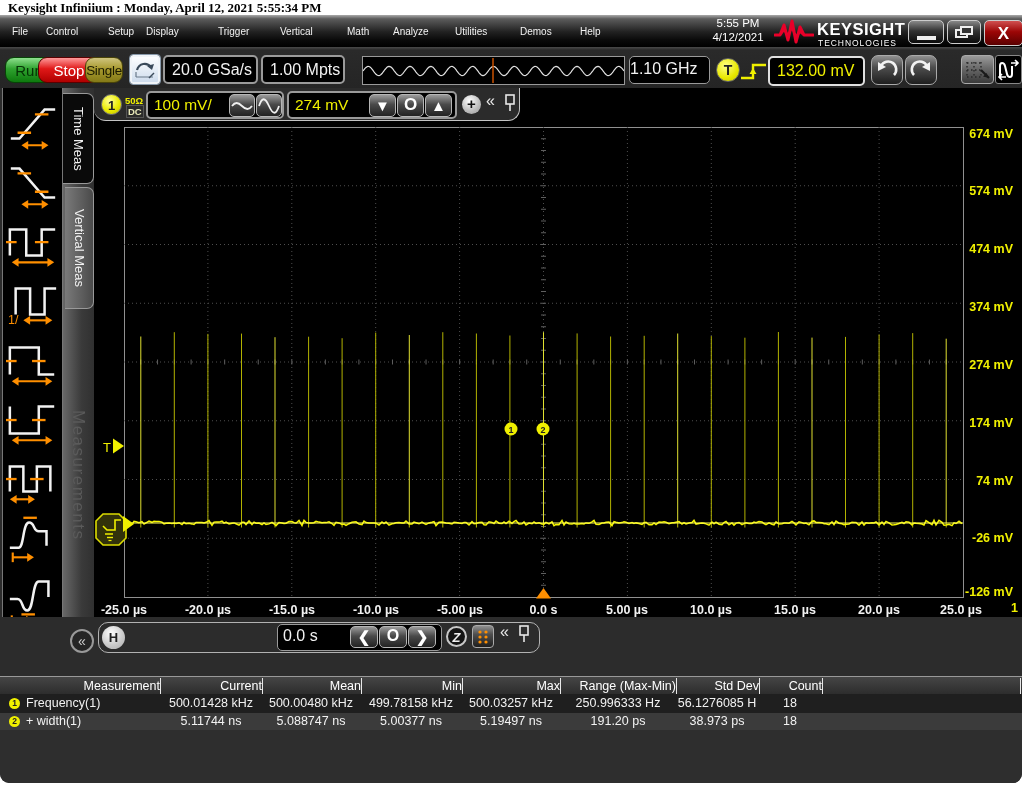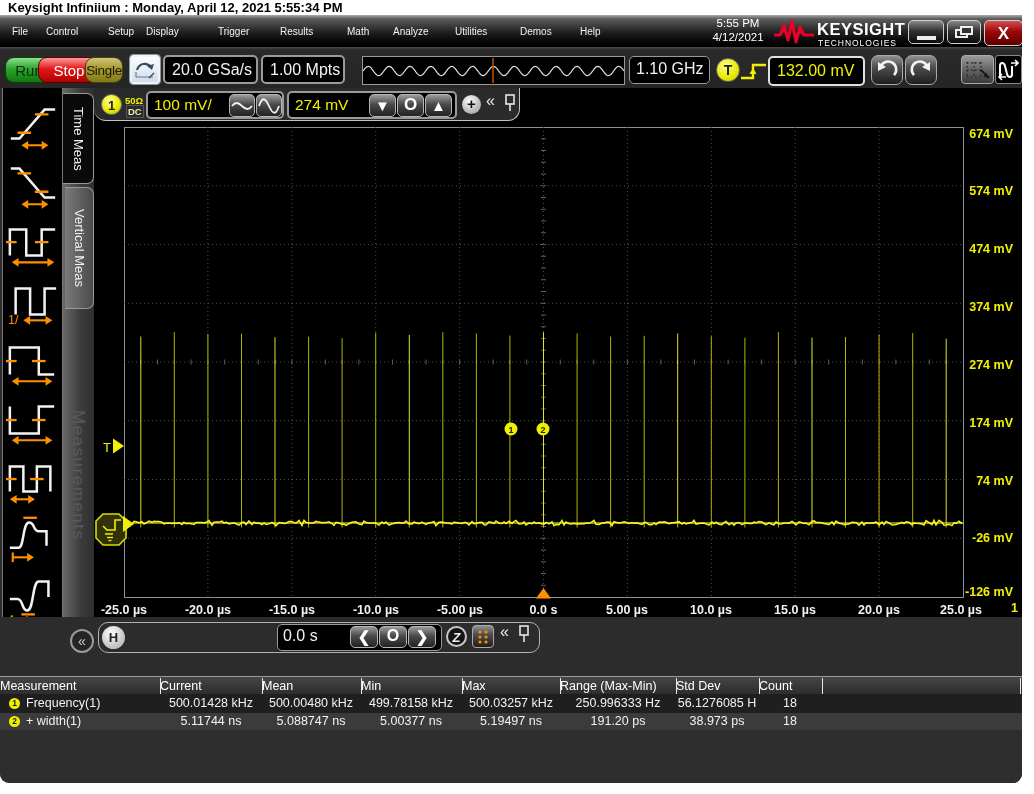--- a/index.html
+++ b/index.html
@@ -1,16 +1,16 @@
 <!DOCTYPE html>
 <html><head><meta charset="utf-8"><style>
 *{margin:0;padding:0;box-sizing:border-box}
 html,body{width:1034px;height:794px;background:#fff;overflow:hidden;font-family:"Liberation Sans",sans-serif}
 .abs{position:absolute}
-#titlebar{position:absolute;left:0;top:0;width:1034px;height:15px;background:#fff;color:#000;font-family:Liberation Sans, sans-serif;font-size:13px;font-weight:bold;line-height:15px;padding-left:8px;white-space:nowrap}
+#titlebar{position:absolute;left:0;top:0;width:1034px;height:15px;background:#fff;color:#000;font-family:Liberation Serif, serif;font-size:13px;font-weight:bold;line-height:15px;padding-left:8px;white-space:nowrap}
 #app{position:absolute;left:0;top:15px;width:1022px;height:768px;background:#2c2c2c;border-radius:0 0 9px 9px;overflow:hidden}
 #menubar{position:absolute;left:0;top:0;width:1022px;height:32px;background:linear-gradient(180deg,#aaa 0%,#5c5c5c 12%,#222 52%,#0a0a0a 78%,#000 100%)}
 .mi{position:absolute;top:0;height:32px;line-height:33px;color:#f2f2f2;font-size:10px}
 #clock{position:absolute;left:704px;top:2px;width:68px;color:#fff;font-size:11.5px;text-align:center;line-height:13.5px}
 .wbtn{position:absolute;top:5px;height:24px;border:1px solid #ccc;border-radius:5px;background:linear-gradient(180deg,#888,#333 45%,#0a0a0a)}
 #toolbar{position:absolute;left:0;top:32px;width:1022px;height:41px;background:linear-gradient(180deg,#4a4a4a 0,#2a2a2a 3px,#252525 100%)}
 .tbtn{position:absolute;top:10px;height:26px;border-radius:9px;font-size:15px;text-align:center;line-height:26px}
 .blackbox{position:absolute;background:#000;border:2px solid #9a9a9a;border-radius:5px;color:#f2f2f2;font-size:16px;white-space:nowrap}
 .gbtn{background:linear-gradient(180deg,#909090,#4e4e4e 40%,#1e1e1e);border:1px solid #aaa;border-radius:5px;position:absolute;display:flex;align-items:center;justify-content:center}
 #sidebar{position:absolute;left:0;top:73px;width:94px;height:566px}
@@ -21,36 +21,36 @@
 #waveregion{position:absolute;left:94px;top:73px;width:928px;height:529px;background:#000}
 #chanpanel{position:absolute;left:0;top:0;width:426px;height:33px;background:#2b2b2b;border-bottom:1.5px solid #c4c4c4;border-right:1.5px solid #c4c4c4;border-radius:0 0 12px 12px}
 .ybox{position:absolute;background:#000;border:2px solid #9a9a9a;border-radius:5px;color:#f0f000;font-size:16px;white-space:nowrap}
 .inbtn{position:absolute;background:linear-gradient(180deg,#9a9a9a,#4a4a4a 45%,#222);border:1px solid #b5b5b5;border-radius:5px;display:flex;align-items:center;justify-content:center;color:#fff}
 .circ{position:absolute;border-radius:50%;text-align:center}
 #hcontrols{position:absolute;left:0;top:602px;width:1022px;height:37px;background:#2c2c2c}
 #hpanel{position:absolute;left:98px;top:5px;width:442px;height:31px;border:1.5px solid #b2b2b2;border-radius:10px}
 #resheader{position:absolute;left:0;top:639px;width:1022px;height:22px;background:linear-gradient(180deg,#777 0,#555 20%,#2e2e2e 60%,#1c1c1c 100%);border-top:1px solid #999}
 #theader{position:absolute;left:0;top:661px;width:1022px;height:18px;background:linear-gradient(180deg,#454545,#2d2d2d);border-top:1px solid #999;color:#fff;font-size:12.5px}
 .hsep{position:absolute;top:1px;width:1px;height:16px;background:#e8e8e8}
-.hcol{position:absolute;top:0;height:18px;line-height:19px;text-align:left}
+.hcol{position:absolute;top:0;height:18px;line-height:19px;text-align:right}
 #row1{position:absolute;left:0;top:679px;width:1022px;height:19px;background:#1f1f1f;color:#f2f2f2;font-size:12.5px}
 #row2{position:absolute;left:0;top:698px;width:1022px;height:17px;background:#3b3b3b;color:#f2f2f2;font-size:12.5px}
 .cell{position:absolute;top:0;text-align:center;line-height:19px;width:100px}
 #filler{position:absolute;left:0;top:715px;width:1022px;height:53px;background:#2e2e2e;border-radius:0 0 9px 9px}
 .numcirc{position:absolute;width:11px;height:11px;border-radius:50%;background:#f0f000;color:#222;font-size:8.5px;font-weight:bold;text-align:center;line-height:11.5px}
 </style></head><body>
 <div id="titlebar">Keysight Infiniium : Monday, April 12, 2021 5:55:34 PM</div>
 <div id="app">
 <div id="menubar">
 <span class="mi" style="left:12px">File</span>
       <span class="mi" style="left:46px">Control</span>
       <span class="mi" style="left:108px">Setup</span>
       <span class="mi" style="left:146px">Display</span>
       <span class="mi" style="left:218px">Trigger</span>
-      <span class="mi" style="left:280px">Results</span>
+      <span class="mi" style="left:280px">Vertical</span>
       <span class="mi" style="left:347px">Math</span>
       <span class="mi" style="left:393px">Analyze</span>
       <span class="mi" style="left:455px">Utilities</span>
       <span class="mi" style="left:520px">Demos</span>
       <span class="mi" style="left:580px">Help</span>
 <div id="clock">5:55 PM<br>4/12/2021</div>
 <div class="abs" style="left:774px;top:3px"><svg width="40" height="28" viewBox="0 0 40 28">
           <path d="M1,17 L6,17 L10,7 L14,22 L18,3 L22,24 L26,9 L30,17 L39,17 L30,17 L26,13 L22,20 L18,8 L14,18 L10,11 L6,17 Z" fill="#e90029" stroke="#e90029" stroke-width="3" stroke-linejoin="round"></path>
         </svg></div>
 <div class="abs" style="left:817px;top:5px;color:#fff;font-size:16.5px;font-weight:bold;letter-spacing:0.5px">KEYSIGHT</div>
@@ -75,21 +75,21 @@
           <path d="M3,19 h17 M3,19 v-5" fill="none" stroke="#6a7a8a" stroke-width="1.2"></path>
           <path d="M16,20 l5,-5" stroke="#3a4a5a" stroke-width="1.4"></path>
         </svg>
       </div>
 <div class="blackbox" style="left:163px;top:8px;width:95px;height:29px;line-height:25px;padding-left:7px">20.0 GSa/s</div>
 <div class="blackbox" style="left:261px;top:8px;width:84px;height:29px;line-height:25px;padding-left:7px">1.00 Mpts</div>
 <div class="abs" style="left:362px;top:9px;width:263px;height:29px;background:#000;border:1px solid #999"><svg width="261" height="27" viewBox="0 0 261 27">
           <polyline points="0,14.0 1,12.6 2,11.4 3,10.4 4,9.7 5,9.4 6,9.5 7,10.0 8,10.9 9,12.1 10,13.4 11,14.8 12,16.1 13,17.2 14,18.0 15,18.5 16,18.6 17,18.2 18,17.5 19,16.5 20,15.2 21,13.8 22,12.5 23,11.3 24,10.3 25,9.6 26,9.4 27,9.6 28,10.1 29,11.0 30,12.2 31,13.6 32,14.9 33,16.2 34,17.3 35,18.1 36,18.5 37,18.6 38,18.2 39,17.4 40,16.3 41,15.0 42,13.7 43,12.3 44,11.1 45,10.2 46,9.6 47,9.4 48,9.6 49,10.2 50,11.2 51,12.4 52,13.7 53,15.1 54,16.4 55,17.4 56,18.2 57,18.6 58,18.5 59,18.1 60,17.3 61,16.2 62,14.9 63,13.5 64,12.2 65,11.0 66,10.1 67,9.6 68,9.4 69,9.7 70,10.3 71,11.3 72,12.5 73,13.9 74,15.3 75,16.5 76,17.5 77,18.3 78,18.6 79,18.5 80,18.0 81,17.2 82,16.0 83,14.7 84,13.3 85,12.0 86,10.9 87,10.0 88,9.5 89,9.4 90,9.7 91,10.4 92,11.4 93,12.7 94,14.1 95,15.4 96,16.6 97,17.6 98,18.3 99,18.6 100,18.5 101,17.9 102,17.0 103,15.9 104,14.6 105,13.2 106,11.9 107,10.8 108,9.9 109,9.5 110,9.4 111,9.8 112,10.5 113,11.6 114,12.8 115,14.2 116,15.6 117,16.8 118,17.7 119,18.4 120,18.6 121,18.4 122,17.8 123,16.9 124,15.7 125,14.4 126,13.0 127,11.7 128,10.6 129,9.9 130,9.5 131,9.5 132,9.9 133,10.6 134,11.7 135,13.0 136,14.4 137,15.7 138,16.9 139,17.8 140,18.4 141,18.6 142,18.4 143,17.7 144,16.8 145,15.6 146,14.2 147,12.8 148,11.6 149,10.5 150,9.8 151,9.4 152,9.5 153,9.9 154,10.8 155,11.9 156,13.2 157,14.6 158,15.9 159,17.0 160,17.9 161,18.5 162,18.6 163,18.3 164,17.6 165,16.6 166,15.4 167,14.1 168,12.7 169,11.4 170,10.4 171,9.7 172,9.4 173,9.5 174,10.0 175,10.9 176,12.0 177,13.3 178,14.7 179,16.0 180,17.2 181,18.0 182,18.5 183,18.6 184,18.3 185,17.5 186,16.5 187,15.3 188,13.9 189,12.5 190,11.3 191,10.3 192,9.7 193,9.4 194,9.6 195,10.1 196,11.0 197,12.2 198,13.5 199,14.9 200,16.2 201,17.3 202,18.1 203,18.5 204,18.6 205,18.2 206,17.4 207,16.4 208,15.1 209,13.7 210,12.4 211,11.2 212,10.2 213,9.6 214,9.4 215,9.6 216,10.2 217,11.1 218,12.3 219,13.7 220,15.0 221,16.3 222,17.4 223,18.2 224,18.6 225,18.5 226,18.1 227,17.3 228,16.2 229,14.9 230,13.6 231,12.2 232,11.0 233,10.1 234,9.6 235,9.4 236,9.6 237,10.3 238,11.3 239,12.5 240,13.8 241,15.2 242,16.5 243,17.5 244,18.2 245,18.6 246,18.5 247,18.0 248,17.2 249,16.1 250,14.8 251,13.4 252,12.1 253,10.9 254,10.0 255,9.5 256,9.4 257,9.7 258,10.4 259,11.4 260,12.6 261,14.0" fill="none" stroke="#e0e0e0" stroke-width="1.2"></polyline>
           <line x1="130" y1="1" x2="130" y2="26" stroke="#c85000" stroke-width="1.5"></line>
         </svg></div>
-<div class="blackbox" style="left:629px;top:9px;width:81px;height:28px;line-height:24px;padding-left:6px;border-width:1.5px">1.10 GHz</div>
+<div class="blackbox" style="left:629px;top:9px;width:81px;height:28px;line-height:24px;padding-left:0;border-width:1.5px">1.10 GHz</div>
 <div class="circ" style="left:716px;top:11px;width:24px;height:24px;background:radial-gradient(circle at 40% 32%,#ffff88,#e8e800 60%,#c8c800);border:1.5px solid #666;color:#222;font-size:14px;line-height:22px;font-weight:bold">T</div>
 <div class="abs" style="left:740px;top:11px"><svg width="30" height="26" viewBox="0 0 30 26">
           <path d="M1,20 h12 v-13 h13" fill="none" stroke="#f0f000" stroke-width="2.4"></path>
           <polygon points="13,10 9.5,16 16.5,16" fill="#f0f000"></polygon>
         </svg></div>
 <div class="ybox" style="left:768px;top:9px;width:97px;height:30px;line-height:26px;padding-left:7px;border:2px solid #e0e0e0">132.00 mV</div>
 <div class="gbtn" style="left:871px;top:8px;width:32px;height:30px;border-radius:7px">
         <svg width="24" height="22" viewBox="0 0 24 22">
           <path d="M19,16 A8,8 0 1 0 6,7" fill="none" stroke="#f2f2f2" stroke-width="2.6"></path>
           <polygon points="3,3 3,12 11,8" fill="#f2f2f2"></polygon>

